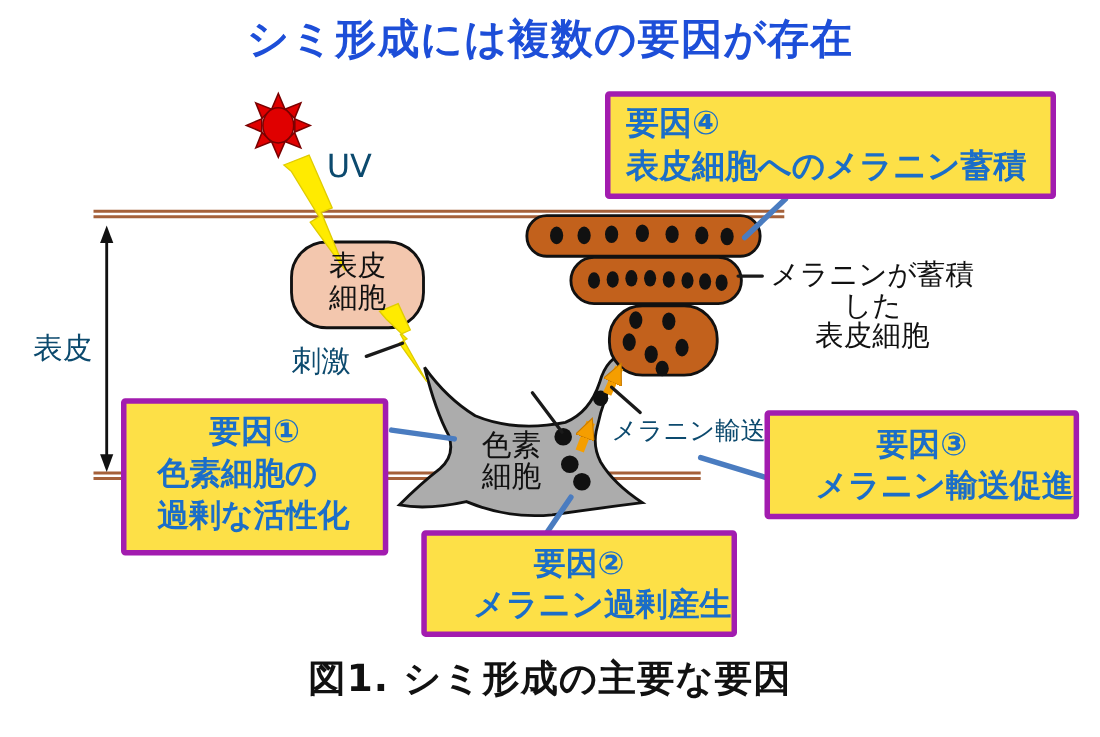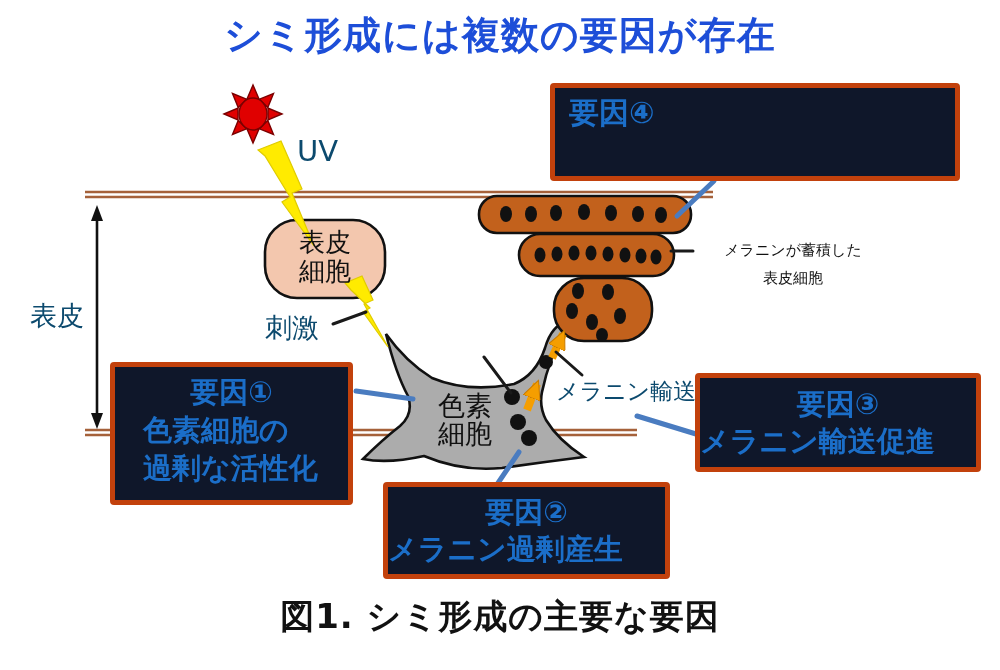--- a/index.html
+++ b/index.html
@@ -12,40 +12,40 @@
   .title{
     position:absolute;left:0;top:10px;width:1000px;text-align:center;
     font-size:38px;font-weight:bold;color:#1d4ed8;z-index:2;letter-spacing:1px;
   }
   .caption{
     position:absolute;left:0;top:594px;width:1000px;text-align:center;
     font-size:34px;font-weight:bold;color:#111;z-index:2;letter-spacing:1px;
   }
   .fbox{
     position:absolute;box-sizing:border-box;z-index:3;
-    background:#0f172a;border:5px solid #c2410c;border-radius:4px;
+    background:#fde047;border:5px solid #a21caf;border-radius:4px;
     color:#1B6EC8;font-weight:bold;
   }
   .fbox .t{text-align:center;}
-  .fbox .ln{text-align:left;}
+  .fbox .ln{text-align:right;}
   .fbox.align-left .t,.fbox.align-left .ln{text-align:left;padding-left:14px;}
   #factor1{left:110px;top:362px;width:243px;height:143px;font-size:29px;line-height:38px;padding-top:6px;}
   #factor1 .ln{text-align:left;padding-left:28px;}
   #factor2{left:383px;top:482px;width:287px;height:97px;font-size:29px;line-height:37px;padding-top:7px;}
   #factor3{left:695px;top:373px;width:286px;height:99px;font-size:29px;line-height:37px;padding-top:8px;}
   #factor4{left:550px;top:83px;width:410px;height:98px;font-size:30px;line-height:39px;padding-top:5px;}
   .cell-text{position:absolute;text-align:center;color:#111;z-index:2;}
   #epi-cell-text{left:265px;top:228px;width:120px;font-size:26px;line-height:29px;}
   #pig-cell-text{left:405px;top:392px;width:120px;font-size:27px;line-height:28px;}
   #uv-label{left:297px;top:134px;font-size:29px;}
   #epidermis-label{left:30px;top:298px;font-size:27px;}
   #stimulus-label{left:265px;top:310px;font-size:27px;}
   #melanin-label{left:446px;top:328px;font-size:23px;}
   #melanin-transport-label{left:556px;top:376px;font-size:23px;}
-  #accumulated-label{left:688px;top:236px;width:210px;font-size:15px;line-height:28px;text-align:center;z-index:2;position:absolute;color:#111;}
+  #accumulated-label{left:688px;top:236px;width:210px;font-size:26px;line-height:28px;text-align:center;z-index:2;position:absolute;color:#111;}
 </style>
 </head>
 <body>
 
 <div id="canvas">
 
   <svg id="diagram-svg" width="1000" height="670" viewBox="0 0 1000 670">
 
     <g stroke="#A5613A" stroke-width="2.6">
       <line x1="85" y1="192" x2="713" y2="192"></line>
@@ -192,15 +192,16 @@
   <div class="fbox" id="factor2">
     <div class="t">要因②</div>
     <div class="ln">メラニン過剰産生</div>
   </div>
   <div class="fbox" id="factor3">
     <div class="t">要因③</div>
     <div class="ln">メラニン輸送促進</div>
   </div>
   <div class="fbox align-left" id="factor4">
     <div class="t">要因④</div>
+    <div class="ln">表皮細胞へのメラニン蓄積</div>
   </div>
 
 </div>
 
 </body></html>

